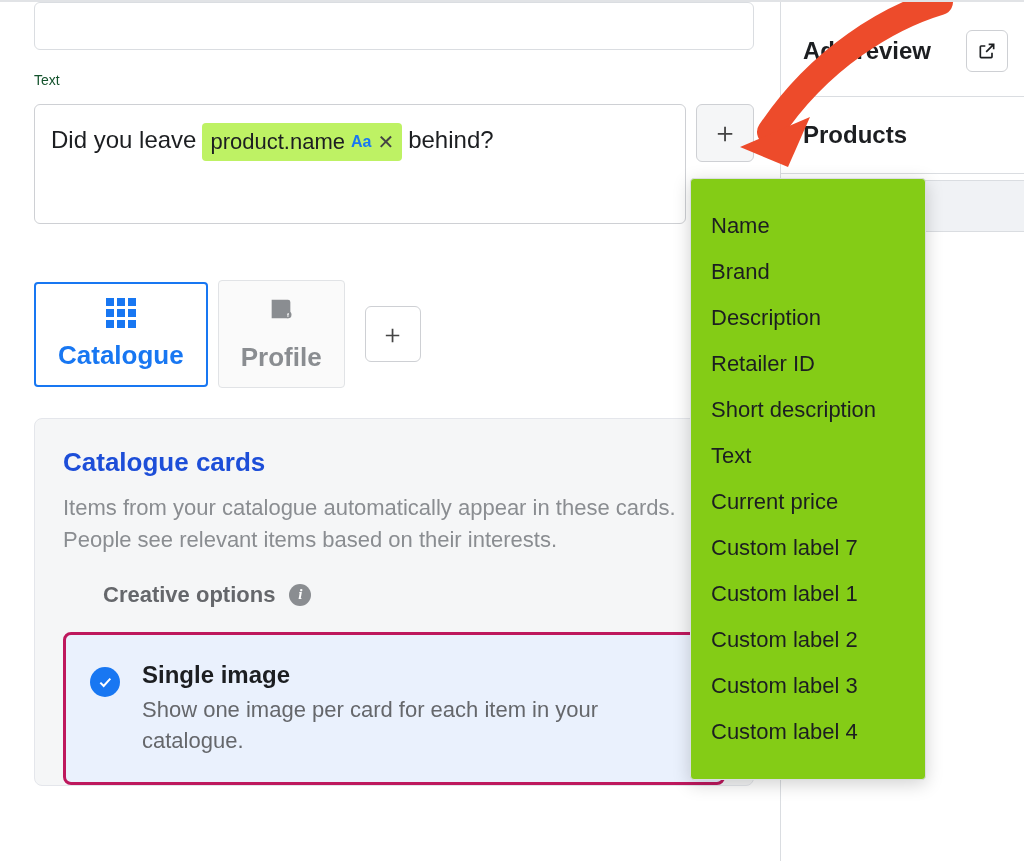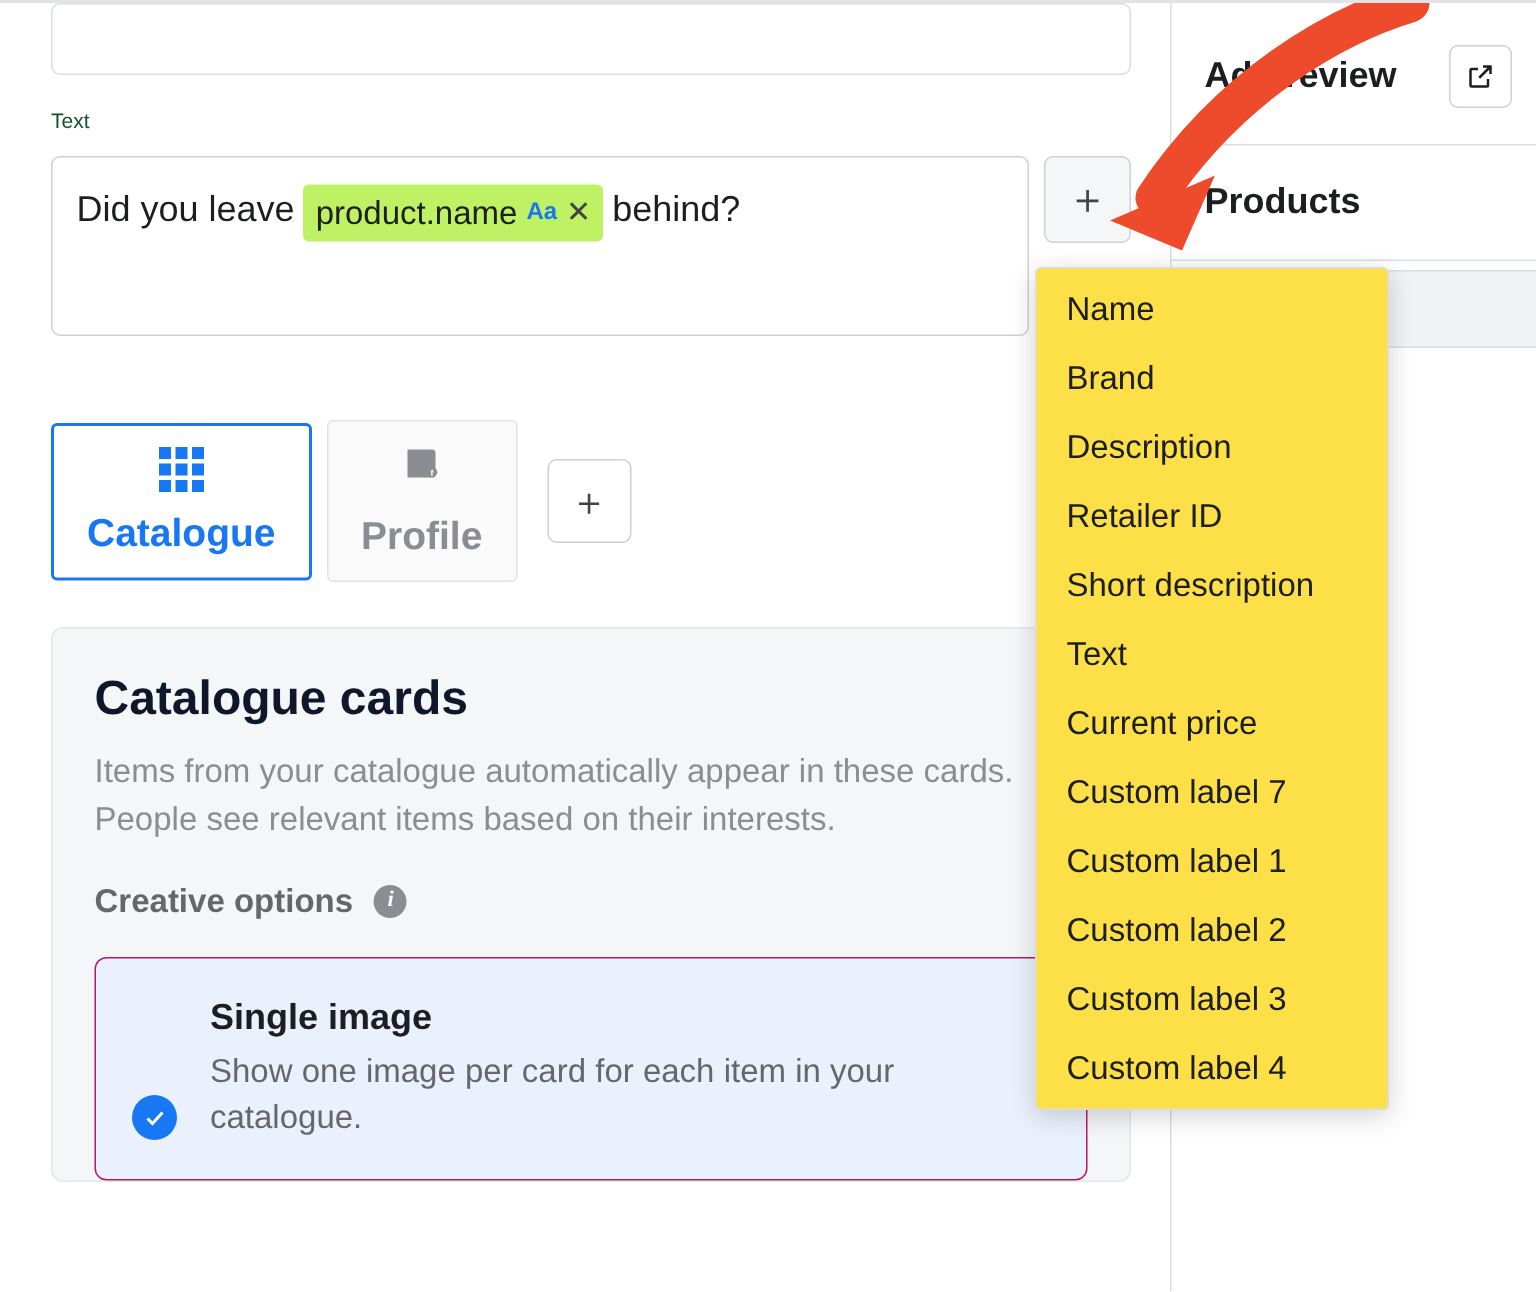--- a/index.html
+++ b/index.html
@@ -20,38 +20,38 @@
   .tabs-row{display:flex;align-items:center;gap:10px;margin-top:56px;}
   .tab{display:flex;align-items:center;gap:12px;padding:14px 22px;font-size:26px;font-weight:700;border:2px solid transparent;border-radius:4px;cursor:pointer;flex-direction:column;}
   .tab.active{border-color:#1877f2;color:#1877f2;}
   .tab.inactive{color:#8a8d91;border:1px solid #e1e3e6;background:#fafafa;}
   .tab .grid-icon{display:grid;grid-template-columns:repeat(3,8px);grid-template-rows:repeat(3,8px);gap:3px;}
   .tab .grid-icon span{width:8px;height:8px;background:#1877f2;}
   .tab.inactive .profile-icon svg{fill:#8a8d91;}
   .tab-plus{width:56px;height:56px;border:1px solid #ced0d4;border-radius:6px;display:flex;align-items:center;justify-content:center;font-size:26px;color:#444;background:#fff;cursor:pointer;margin-left:10px;}
   
   .cards-panel{margin-top:30px;width:720px;background:#f5f6f7;border:1px solid #e4e6eb;border-radius:8px;padding:28px 28px 0 28px;}
-  .cards-title{font-size:32px;font-weight:700;color:#0f172a;margin-bottom:14px;}
+  .cards-title{font-size:26px;font-weight:700;color:#1d4ed8;margin-bottom:14px;}
   .cards-desc{font-size:22px;color:#8a8d91;line-height:1.45;max-width:620px;}
-  .creative-row{display:flex;align-items:center;gap:14px;margin-top:26px;font-size:22px;color:#65676b;font-weight:600;}
+  .creative-row{display:flex;align-items:center;gap:14px;margin-top:26px;font-size:22px;color:#65676b;font-weight:600;margin-left:40px;}
   .info-icon{width:22px;height:22px;border-radius:50%;background:#8a8d91;color:#fff;display:inline-flex;align-items:center;justify-content:center;font-size:15px;font-family:Georgia,serif;font-style:italic;}
-  .option-card{margin-top:24px;background:#eaf1fd;border:1px solid #be185d;border-radius:8px;padding:26px 24px;display:flex;gap:22px;align-items:flex-end;}
+  .option-card{margin-top:24px;background:#eaf1fd;border:3px solid #be185d;border-radius:8px;padding:26px 24px;display:flex;gap:22px;align-items:flex-start;}
   .check-circle{width:30px;height:30px;border-radius:50%;background:#1877f2;flex:0 0 30px;display:flex;align-items:center;justify-content:center;margin-top:6px;}
   .check-circle svg{stroke:#fff;stroke-width:3;fill:none;}
   .option-title{font-size:24px;font-weight:800;color:#1c1e21;margin-bottom:6px;}
   .option-desc{font-size:22px;color:#65676b;line-height:1.4;max-width:520px;}
   
   .right-header{display:flex;align-items:center;justify-content:space-between;padding:28px 16px 24px 22px;}
   .right-header .title{font-size:24px;font-weight:800;}
   .popout{width:42px;height:42px;border:1px solid #ced0d4;border-radius:6px;display:flex;align-items:center;justify-content:center;background:#fff;cursor:pointer;}
   .right-sep{height:1px;background:#dadde1;}
   .section-title{font-size:24px;font-weight:800;padding:24px 0 24px 22px;}
   .feed-pill{margin-left:10px;margin-top:6px;background:#f0f2f5;border:1px solid #dadde1;border-radius:5px;padding:12px 18px;font-size:22px;color:#1c1e21;width:260px;}
   
-  .dropdown{position:absolute;left:690px;top:176px;width:236px;background:#fde047;border:1px solid #dadde1;border-radius:4px;box-shadow:0 4px 18px rgba(0,0,0,.18);padding:4px 0;z-index:20;}
+  .dropdown{position:absolute;left:690px;top:176px;width:236px;background:#84cc16;border:1px solid #dadde1;border-radius:4px;box-shadow:0 4px 18px rgba(0,0,0,.18);padding:24px 0;z-index:20;}
   .dropdown .item{padding:10px 20px;font-size:22px;color:#1c1e21;cursor:pointer;}
   
   .arrow{position:absolute;left:740px;top:-5px;z-index:30;pointer-events:none;}
 </style>
 </head>
 <body>
 
 <div class="stage">
 
   <div class="left-col">

